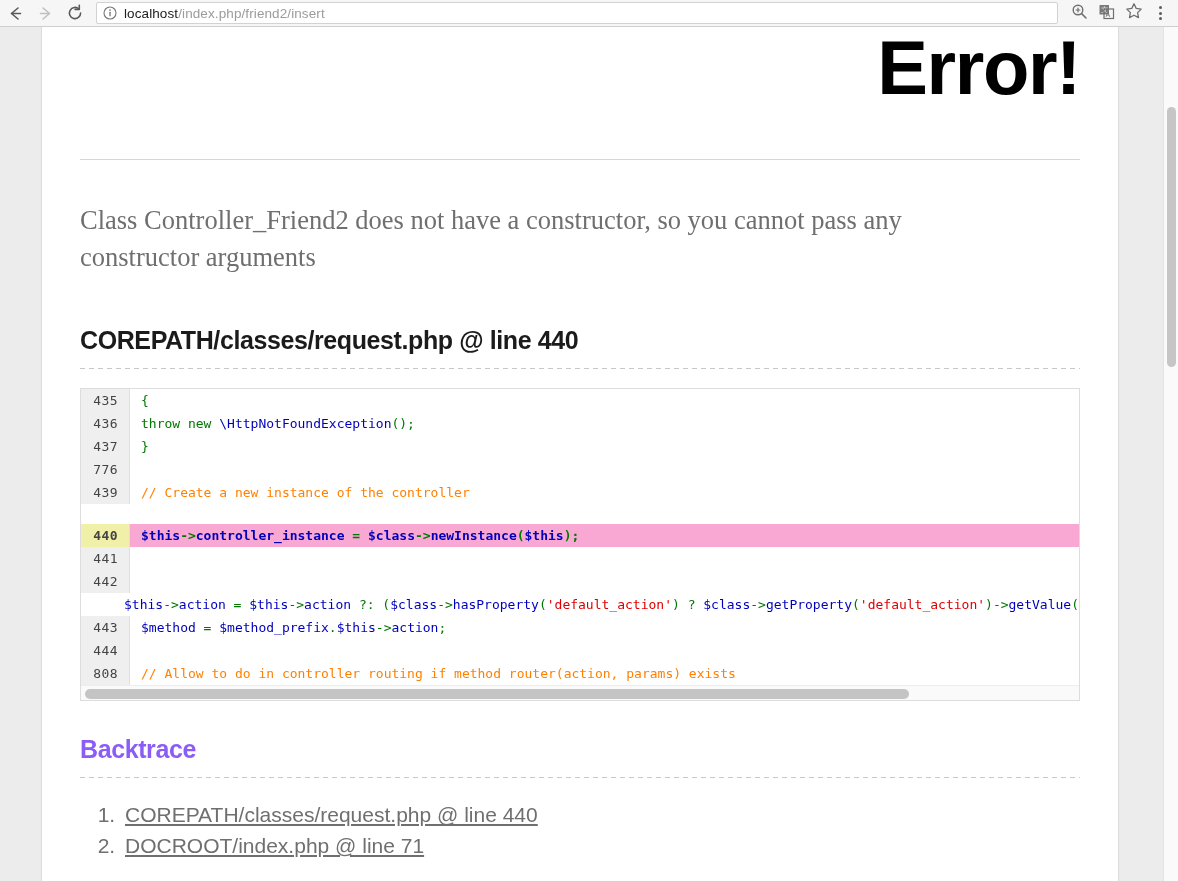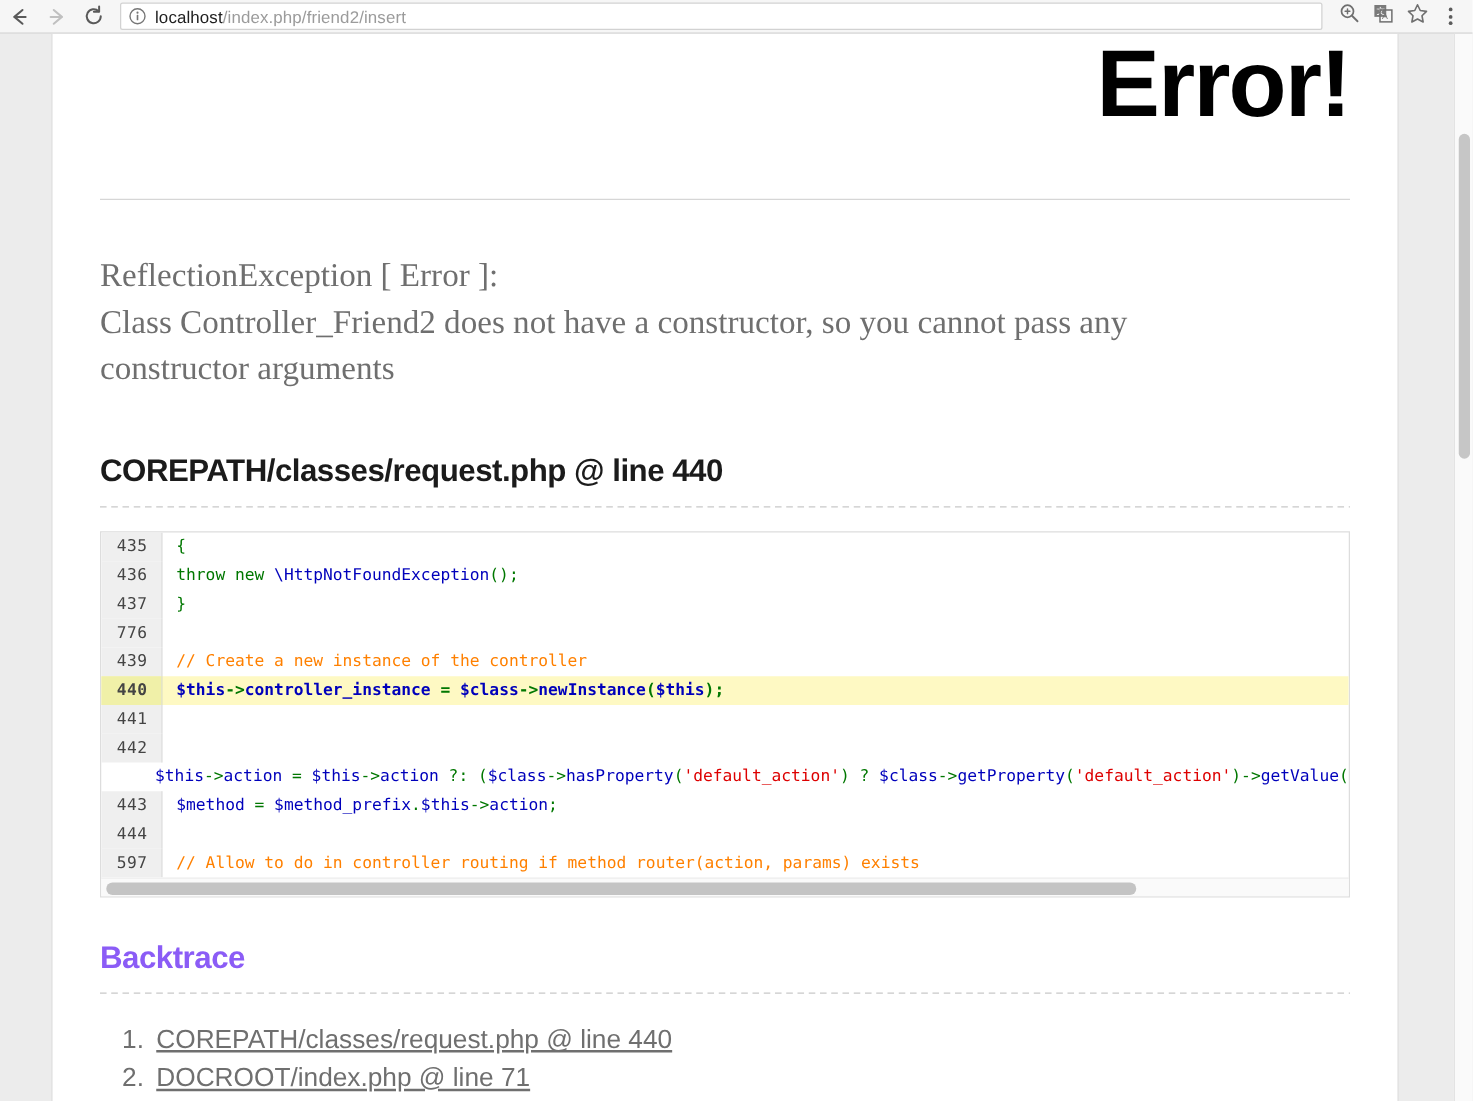--- a/index.html
+++ b/index.html
@@ -160,21 +160,21 @@
     font-family: "DejaVu Sans Mono", monospace;
     font-size: 13px;
     letter-spacing: 0.4px;
   }
   .code-line .src {
     flex: 1 1 auto;
     padding-left: 11px;
     color: #222222;
     overflow: visible;
   }
-  .code-line.highlight { background: #fef9c3; font-weight: bold; }
+  .code-line.highlight { background: #f9a8d4; font-weight: bold; margin-top: 20px; }
   .code-line.highlight .num { background: #f0f0a8; border-right-color: #e0e0d0; }
   .code-line.wrapped { align-items: flex-start; }
   .code-line.wrapped .num { background: #ffffff; border-right: 1px solid #ffffff; }
   .code-line.wrapped .src { padding-left: 0; }
 
   .tok-default { color: #000000; }
   .tok-green   { color: #007700; }
   .tok-blue    { color: #0000bb; }
   .tok-red     { color: #dd0000; }
   .tok-comment { color: #ff8000; }
@@ -296,21 +296,20 @@
 </div>
 
 <div class="viewport">
   <div class="container">
     <div class="inner">
 
       <h1 class="error-title">Error!</h1>
       <hr class="rule">
 
       <div class="exception">
-        <span class="line">ReflectionException [ Error ]:</span>
         <span class="line">Class Controller_Friend2 does not have a constructor, so you cannot pass any</span>
         <span class="line">constructor arguments</span>
       </div>
 
       <h3 class="file-heading">COREPATH/classes/request.php @ line 440</h3>
       <div class="dashed"></div>
 
       <div class="code-block">
         <div class="code-scroll" id="code-scroll">
             <div class="code-line">
@@ -351,21 +350,21 @@
             </div>
             <div class="code-line">
               <div class="num">443</div>
               <div class="src"><span class="tok-default">            </span><span class="tok-blue">$method</span><span class="tok-op"> = </span><span class="tok-blue">$method_prefix</span><span class="tok-green">.</span><span class="tok-blue">$this</span><span class="tok-op">-&gt;</span><span class="tok-blue">action</span><span class="tok-green">;</span></div>
             </div>
             <div class="code-line">
               <div class="num">444</div>
               <div class="src"><span class="tok-default"></span></div>
             </div>
             <div class="code-line">
-              <div class="num">597</div>
+              <div class="num">808</div>
               <div class="src"><span class="tok-default">            </span><span class="tok-comment">// Allow to do in controller routing if method router(action, params) exists</span></div>
             </div>
           </div>
         <div class="hscroll">
           <div class="thumb"></div>
         </div>
       </div>
 
       <h3 class="backtrace-heading">Backtrace</h3>
       <div class="dashed"></div>

